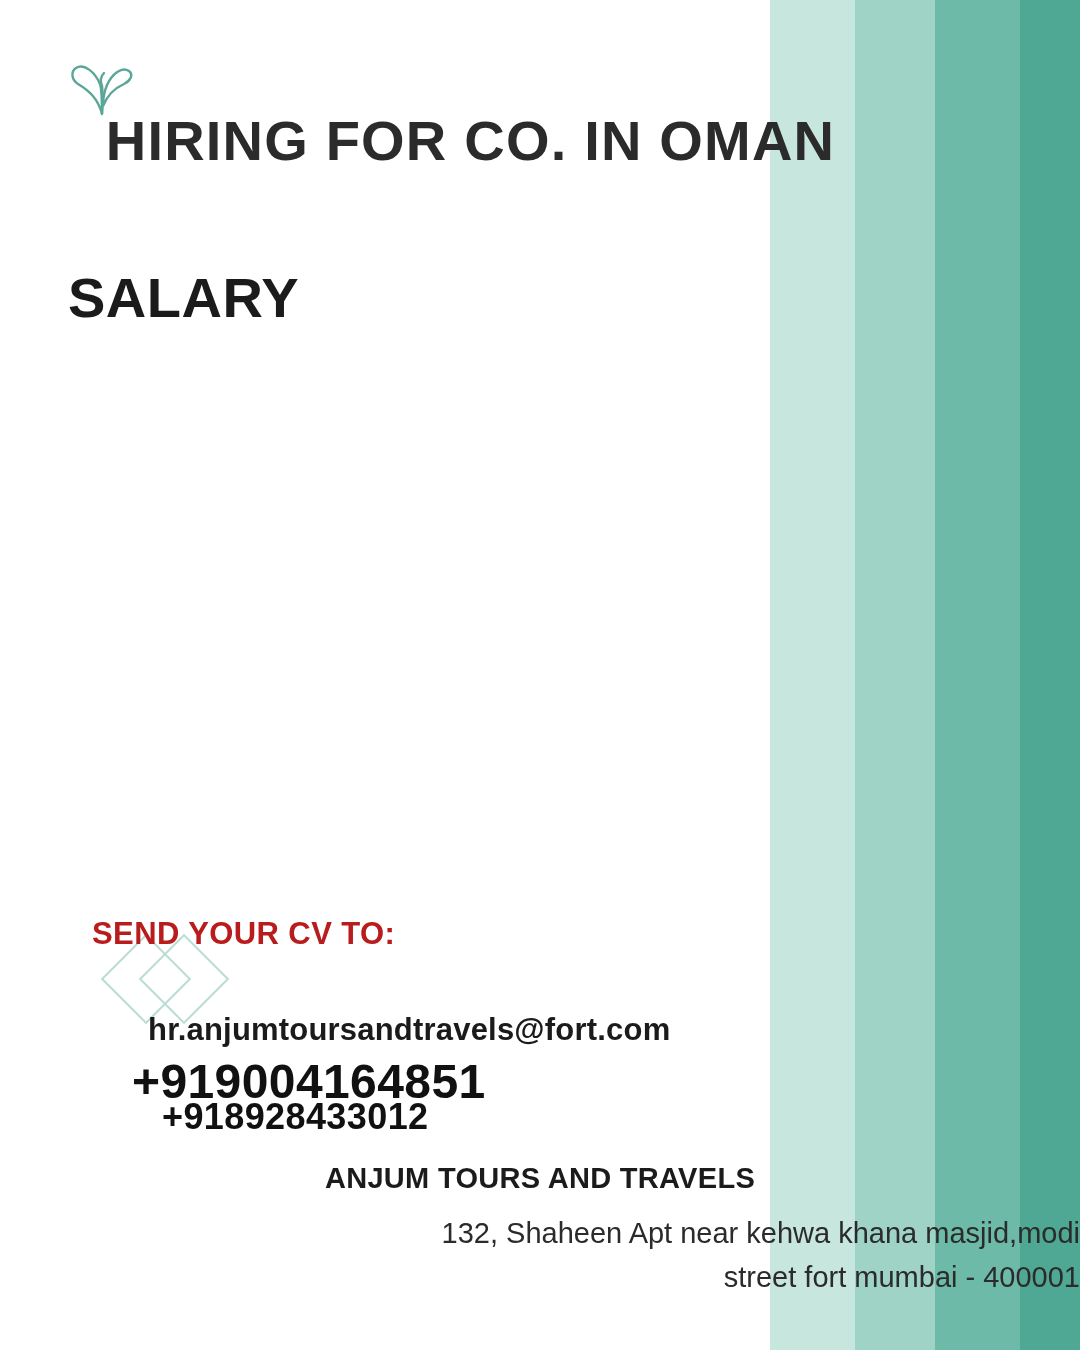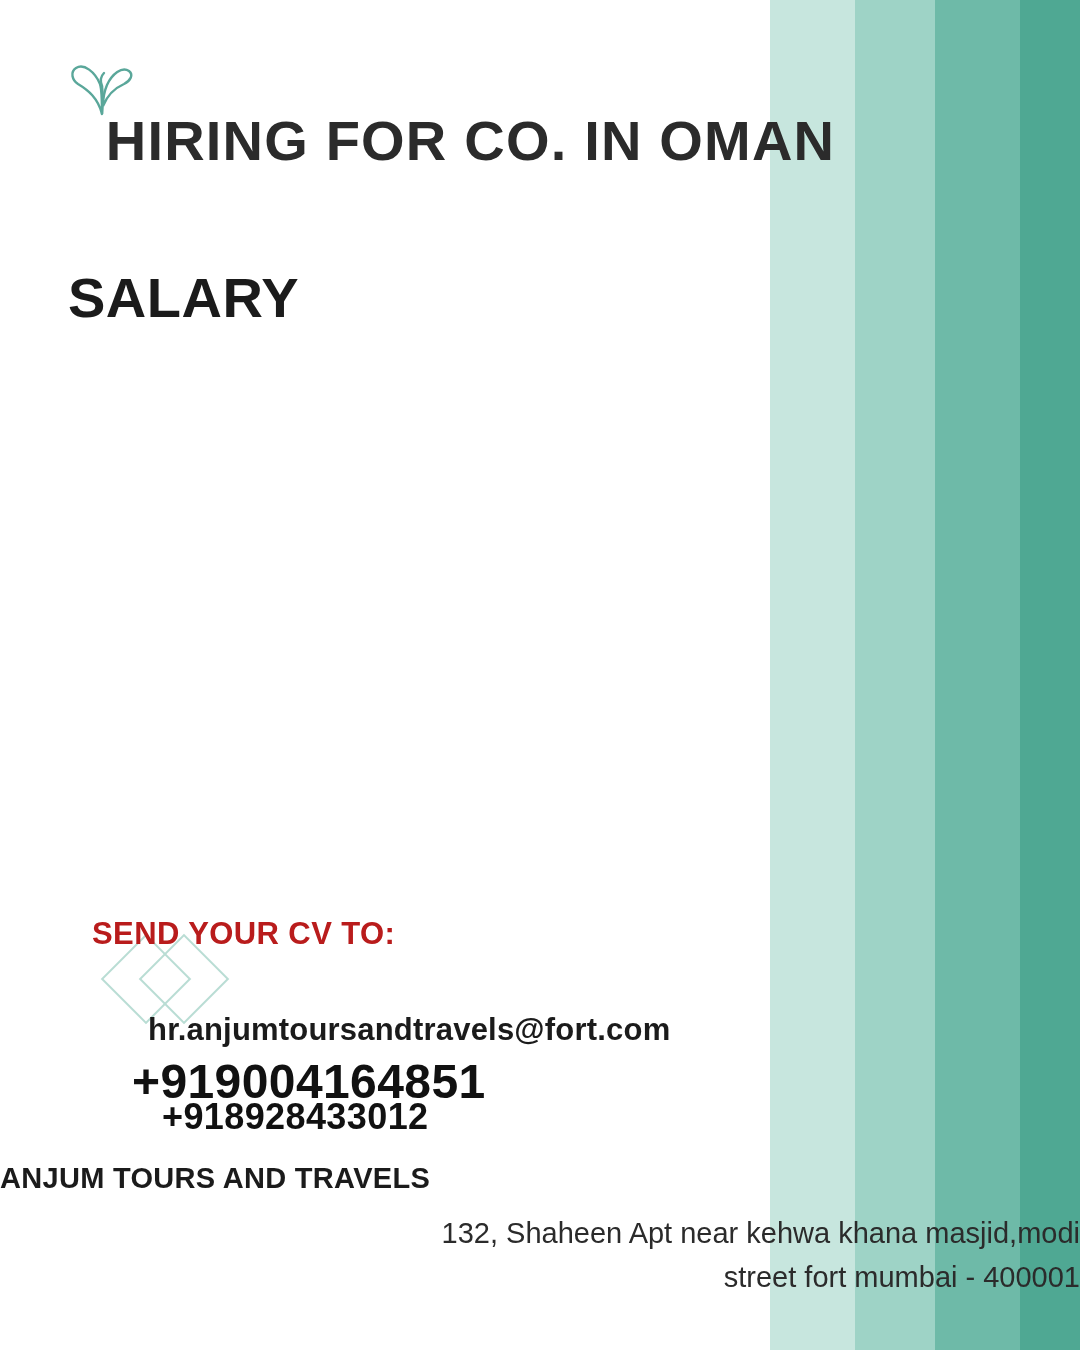--- a/index.html
+++ b/index.html
@@ -127,21 +127,21 @@
     letter-spacing: 0.4px;
     margin-left: 30px;
   }
 
   
   .company {
     position: absolute;
     left: 0;
     top: 1162px;
     width: 1080px;
-    text-align: left;
+    text-align: center;
     font-size: 29px;
     font-weight: bold;
     color: #1b1b1b;
     letter-spacing: 0.3px;
   }
   .address {
     position: absolute;
     left: 0;
     top: 1212px;
     width: 1080px;

